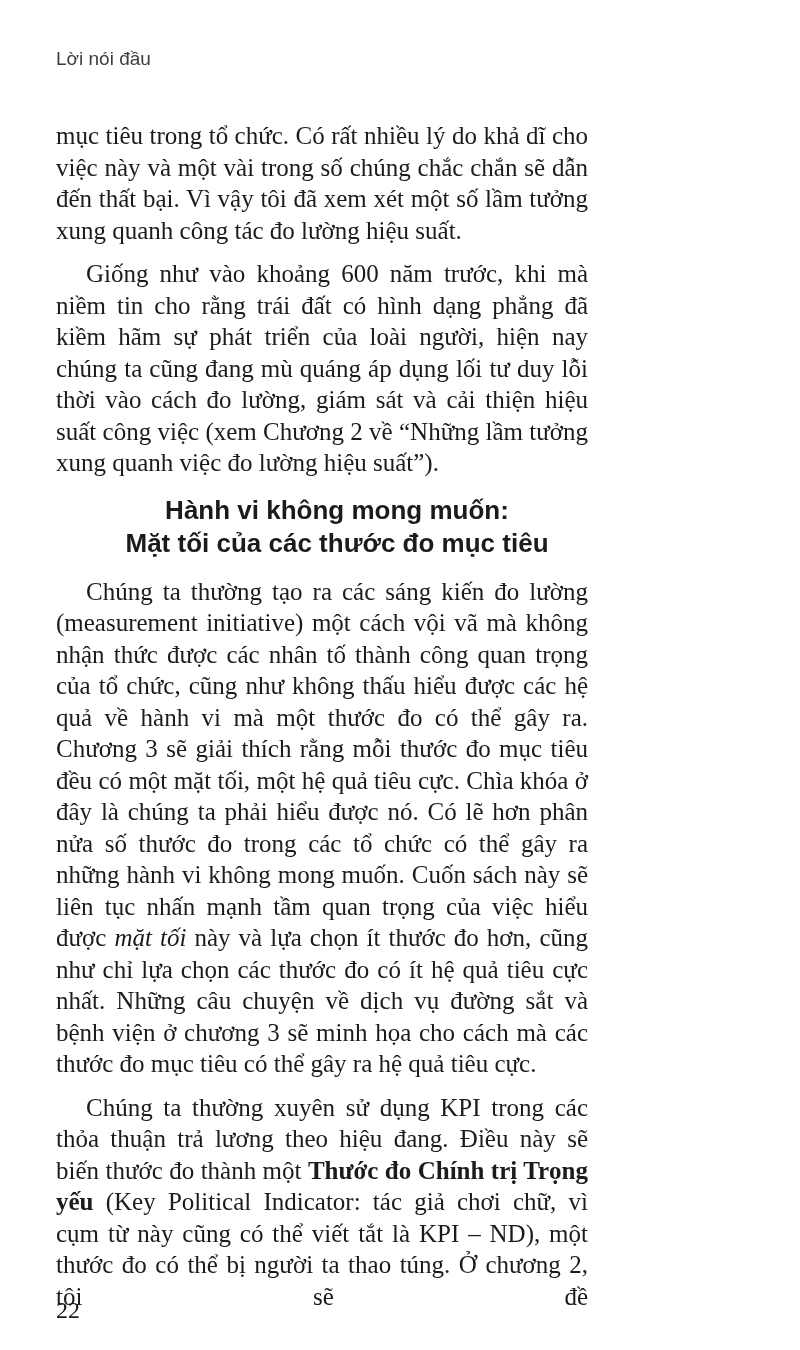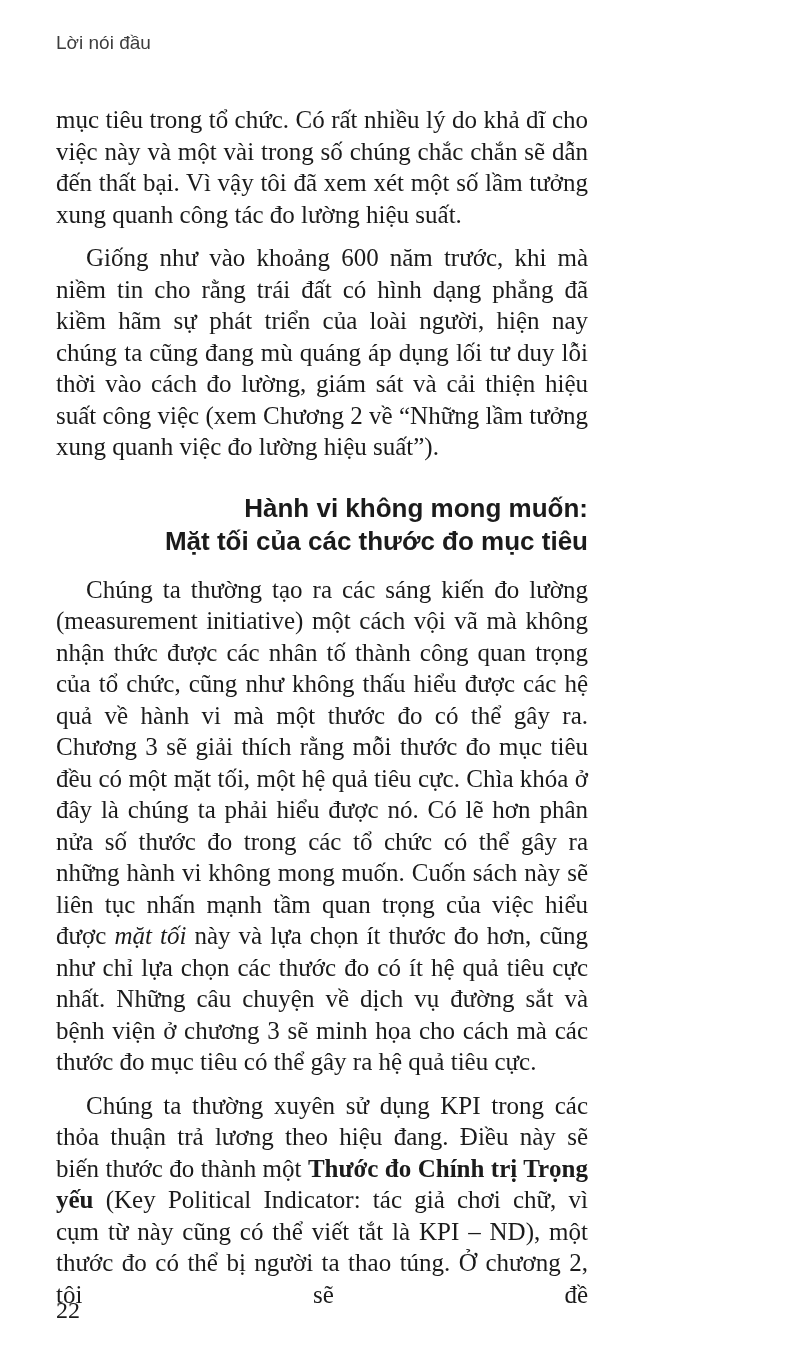--- a/index.html
+++ b/index.html
@@ -10,21 +10,21 @@
   *{margin:0;padding:0;box-sizing:border-box;}
   html,body{width:800px;height:1350px;}
   body{
     background:var(--bg);
     font-family:"Liberation Serif",serif;
     overflow:hidden;
   }
   .page{
     position:relative;
     width:644px;height:1350px;
-    padding:0 56px;
+    padding:16px 56px;
     background:var(--bg);
   }
   .running-header{
     padding-top:31px;
     font-family:"Liberation Sans",sans-serif;
     font-size:19px;
     line-height:23px;
     color:var(--header);
   }
   .content{
@@ -43,22 +43,22 @@
   .para.continues{text-align-last:justify;}
   .para .italic{font-style:italic;}
   .para .bold{font-weight:bold;}
   .heading{
     font-family:"Liberation Sans",sans-serif;
     font-weight:700;
     font-size:26px;
     line-height:33px;
     color:var(--text);
     padding-left:30px;
-    margin:29px 0 16px 0;
-    text-align:right;
+    margin:15px 0 16px 0;
+    text-align:center;
   }
   .page-number{
     position:absolute;
     left:56px;
     bottom:26px;
     font-family:Liberation Serif, serif;
     font-size:24px;
     color:var(--text);
   }
 </style>

